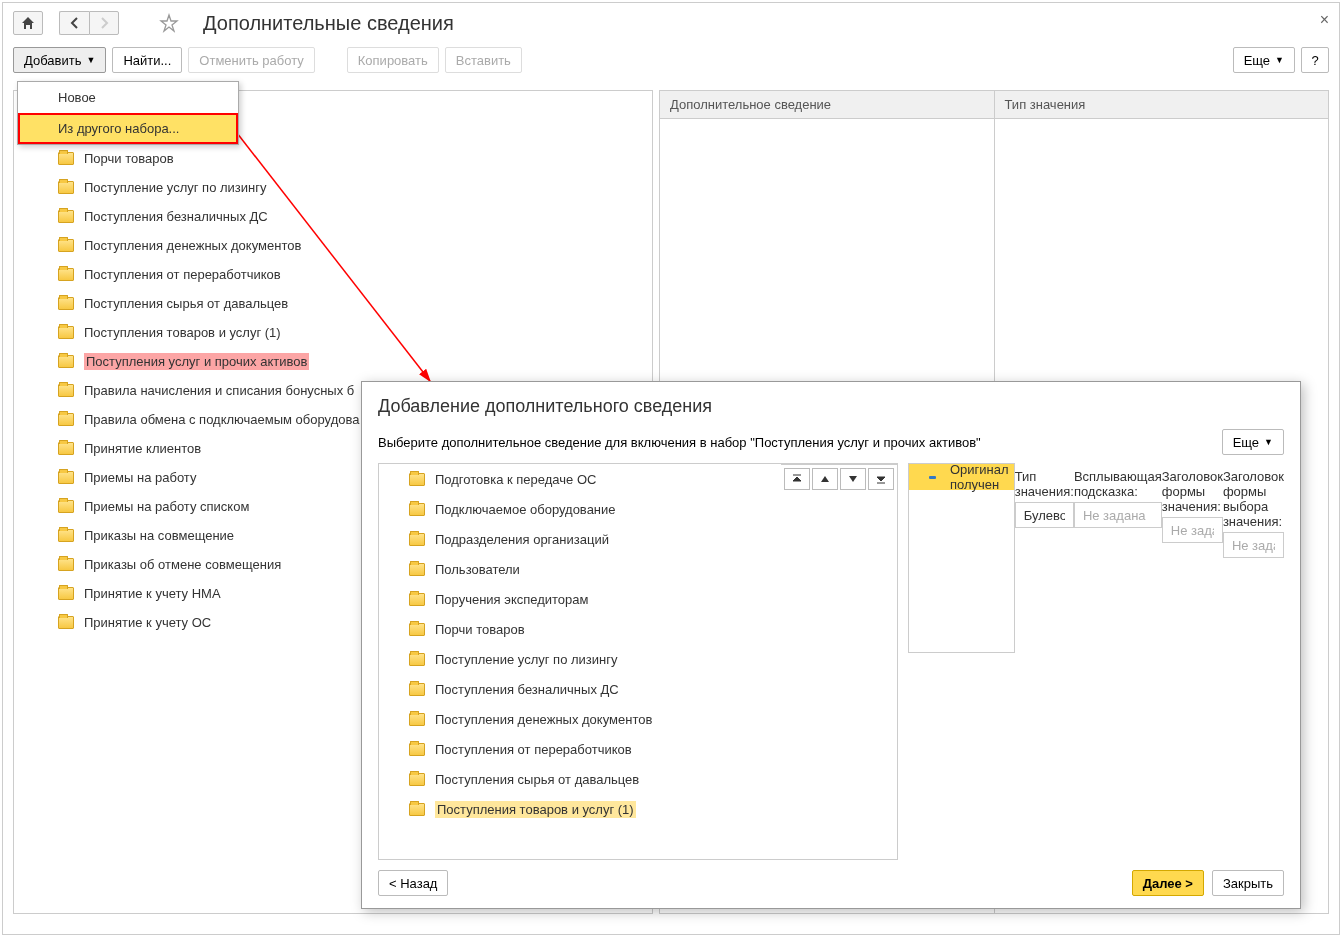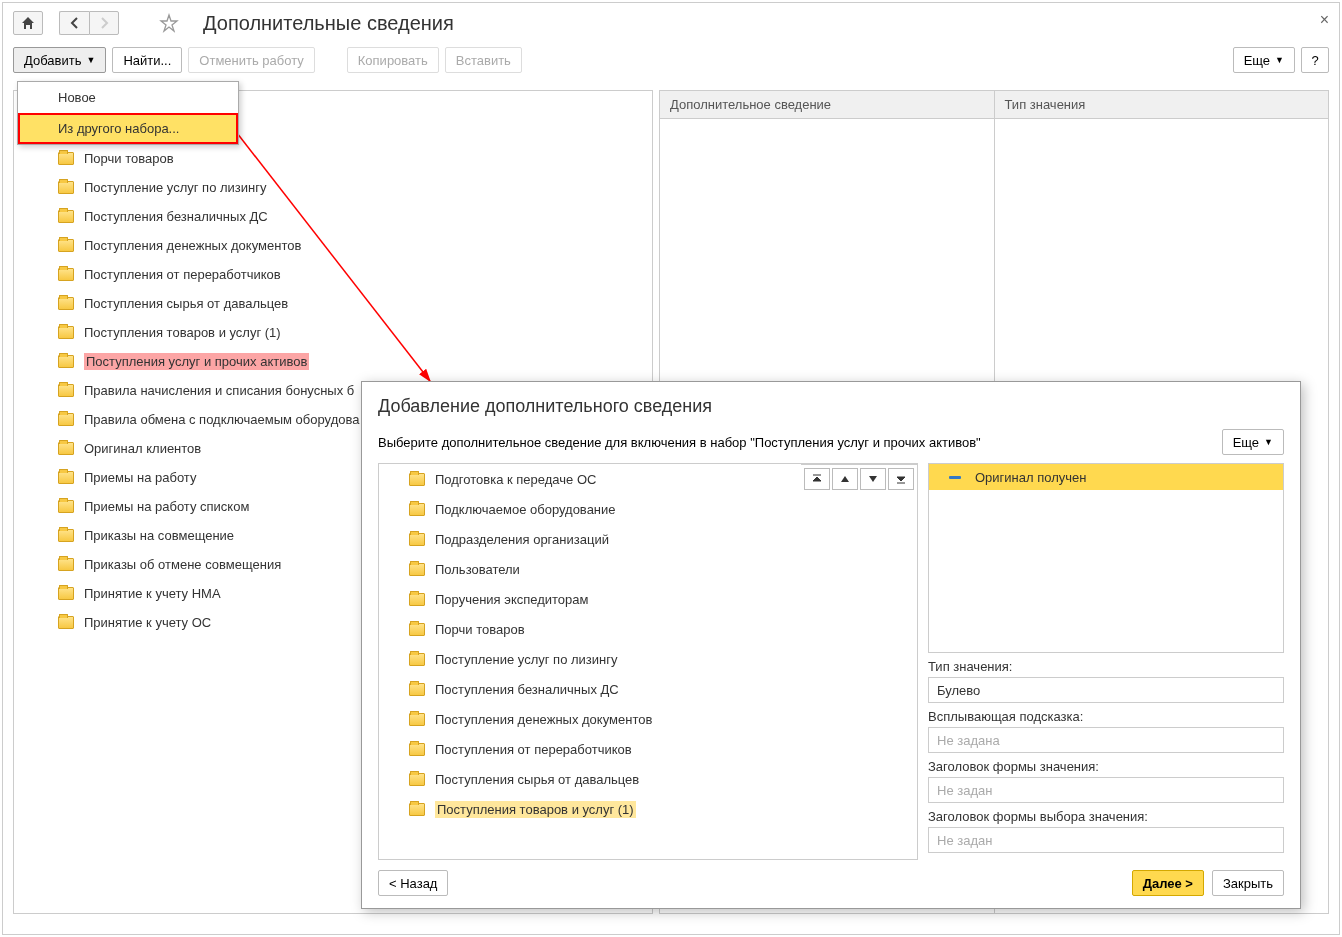--- a/index.html
+++ b/index.html
@@ -48,21 +48,21 @@
 .modal-subheader .sub-text { font-size: 13px; color: #000000; }
 
 .modal-body { display: flex; gap: 10px; flex: 1; min-height: 0; }
 .modal-left { width: 540px; border: 1px solid #ccc; overflow: hidden; position: relative; display: flex; flex-direction: row; }
 .modal-left-scroll { flex: 1; overflow-y: hidden; }
 .modal-left .tree-item { padding-left: 30px; height: 30px; }
 .modal-left .tree-item.selected-hl span.fl { background: #ffe79c; padding: 1px 2px; }
 .order-btns { display: flex; justify-content: flex-end; border-top: 1px solid #ccc; padding: 3px; gap: 2px; background: #fff; }
 .order-btns .ob { width: 26px; height: 22px; border: 1px solid #bbb; background: #fff; display: inline-flex; align-items: center; justify-content: center; cursor: pointer; font-size: 10px; }
 
-.modal-right { flex: 1; display: flex; flex-direction: column; gap: 0; }
+.modal-right { flex: 1; display: flex; flex-direction: row; gap: 0; }
 .modal-right-top { border: 1px solid #ccc; height: 190px; }
 .sel-row { background: #ffd94f; height: 26px; display: flex; align-items: center; gap: 14px; padding-left: 20px; }
 .dash-icon { width: 12px; height: 3px; background: #3478c5; border-radius: 1px; }
 
 .field-row { margin-top: 6px; }
 .field-label { font-size: 13px; color: #333; margin-bottom: 3px; }
 .field-input { width: 100%; height: 26px; border: 1px solid #ccc; padding: 0 8px; font-size: 13px; color: #333; }
 .field-input.placeholder { color: #aaa; }
 
 .modal-footer { display: flex; align-items: center; margin-top: 10px; gap: 8px; }
@@ -161,21 +161,21 @@
           <div class="tree-item">
             <span class="folder-icon"></span>
             <span>Правила начисления и списания бонусных б</span>
           </div>
           <div class="tree-item">
             <span class="folder-icon"></span>
             <span>Правила обмена с подключаемым оборудова</span>
           </div>
           <div class="tree-item">
             <span class="folder-icon"></span>
-            <span>Оригинал клиентов</span>
+            <span>Принятие клиентов</span>
           </div>
           <div class="tree-item">
             <span class="folder-icon"></span>
             <span>Приемы на работу</span>
           </div>
           <div class="tree-item">
             <span class="folder-icon"></span>
             <span>Приемы на работу списком</span>
           </div>
           <div class="tree-item">

